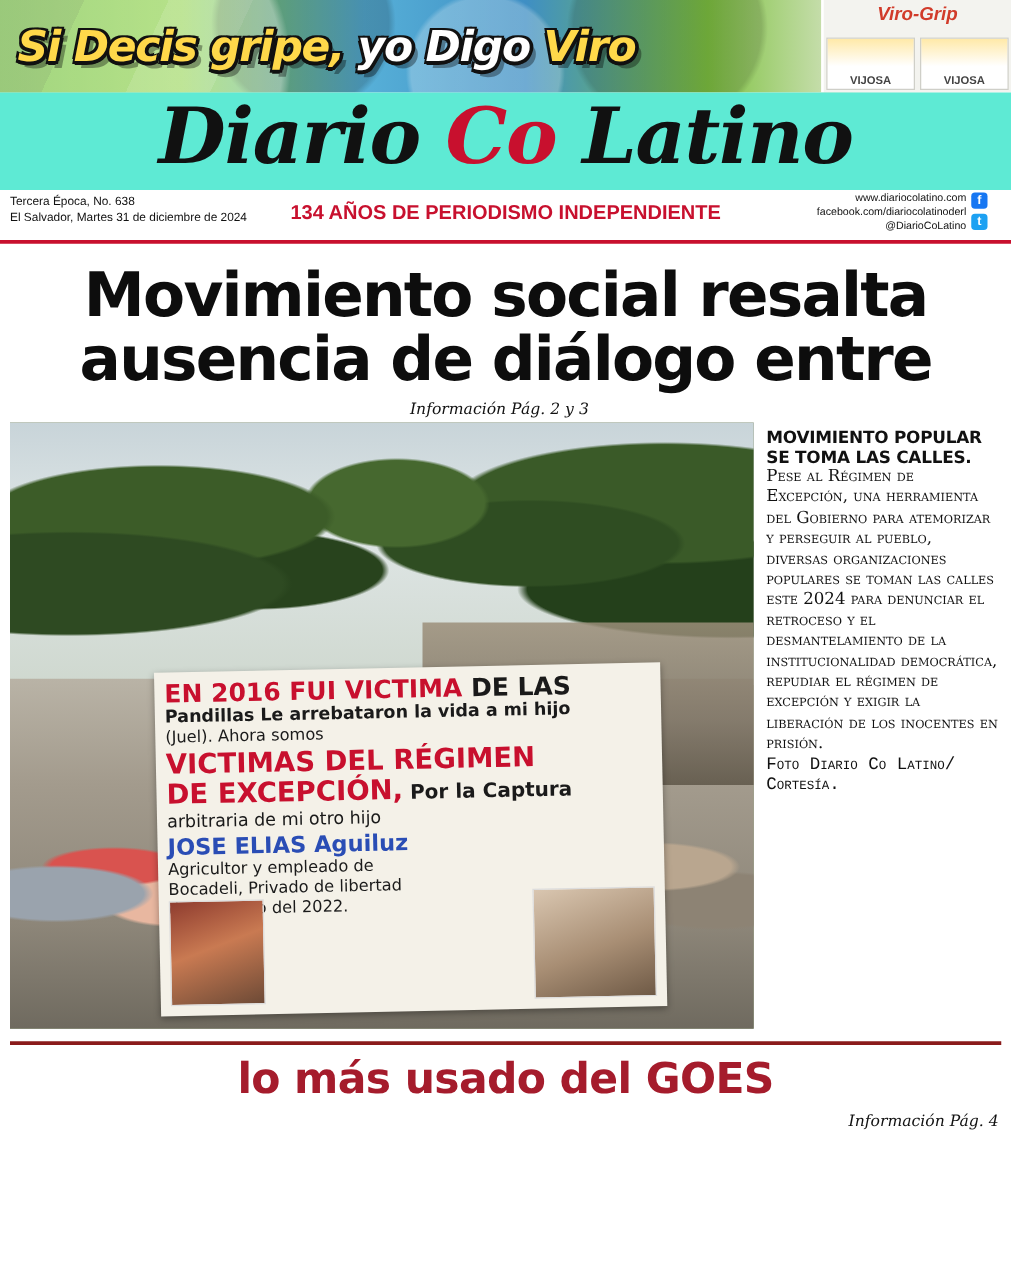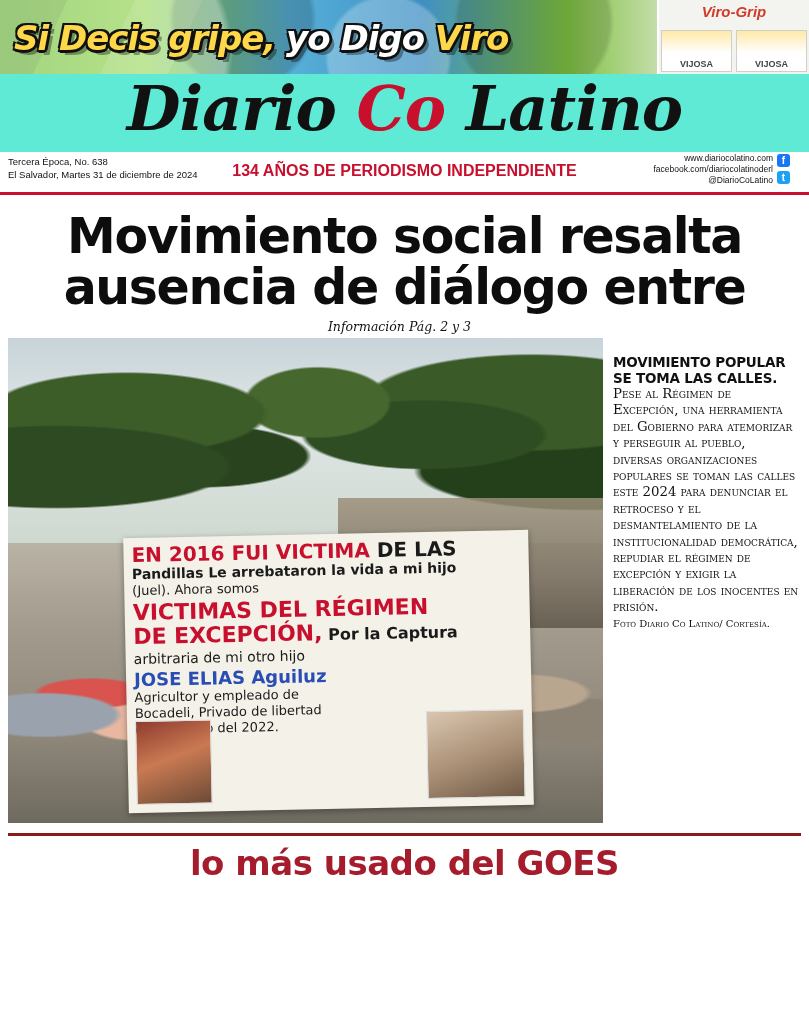--- a/index.html
+++ b/index.html
@@ -214,39 +214,39 @@
     position:absolute;right:8px;bottom:8px;width:96px;height:86px;
     background:linear-gradient(160deg,#d9c6b0 0%,#a88e74 55%,#6f5a46 100%);
     border:1px solid #ddd;
   }
 
   .sidebar{
     width:186px;
     padding-top:4px;
     font-family:"DejaVu Serif", serif;
     color:#111;
-    margin-top:12px;
   }
   .sidebar .lede{
     font-family:"DejaVu Sans", sans-serif;
     font-weight:bold;
     font-size:13.5px;
     line-height:16px;
     letter-spacing:-0.2px;
   }
   .sidebar .text{
     font-size:13.3px;
     line-height:16.4px;
     font-variant:small-caps;
     text-align:left;
   }
   .sidebar .credit{
-    font-size:10px;
+    font-size:14px;
     line-height:16.4px;
     font-variant:small-caps;
+    font-family:Liberation Mono, monospace;
   }
 
   
   .bottom-rule{height:3px;background:#8a1b1b;margin:10px 8px 0 8px;}
   .bottom-head{
     text-align:center;
     font-family:"DejaVu Sans", sans-serif;
     font-weight:bold;
     color:#a51c2c;
     font-size:34px;
@@ -348,14 +348,15 @@
       <div class="lede">MOVIMIENTO POPULAR SE TOMA LAS CALLES.</div>
       <div class="text">Pese al Régimen de Excepción, una herramienta del Gobierno para atemorizar y perseguir al pueblo, diversas organizaciones populares se toman las calles este 2024 para denunciar el retroceso y el desmantelamiento de la institucionalidad democrática, repudiar el régimen de excepción y exigir la liberación de los inocentes en prisión.</div>
       <div class="credit">Foto Diario Co Latino/ Cortesía.</div>
     </div>
   </div>
 
   <div class="bottom-rule"></div>
   <div class="bottom-head">
     <div>lo más usado del GOES</div>
   </div>
+  <div class="bottom-ref">Información Pág.  4</div>
 
 </div>
 
 </body></html>

